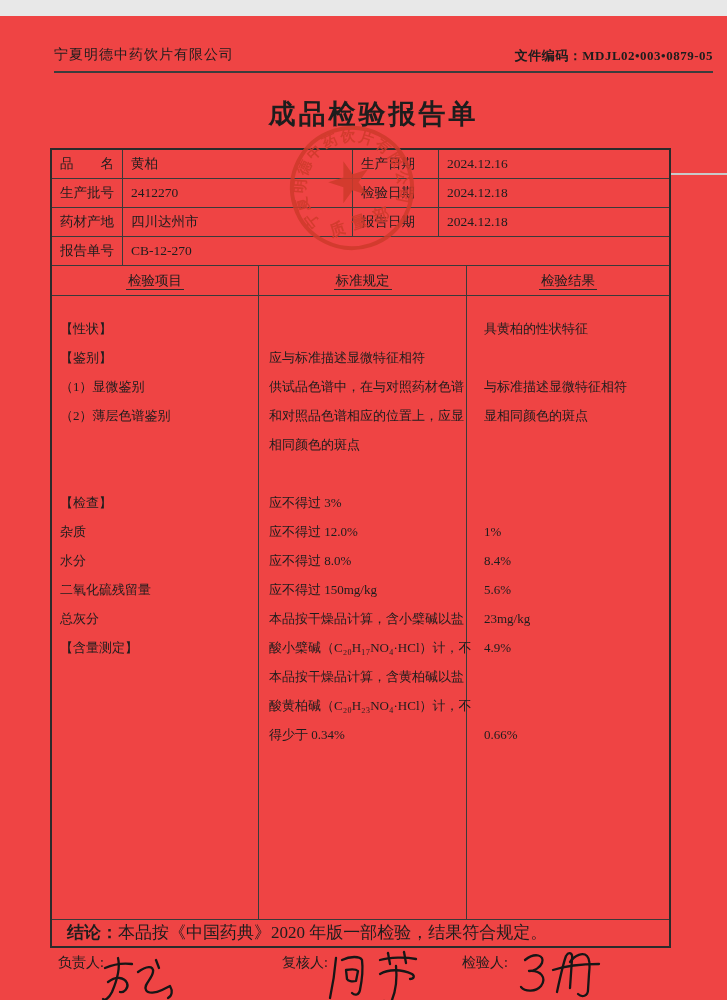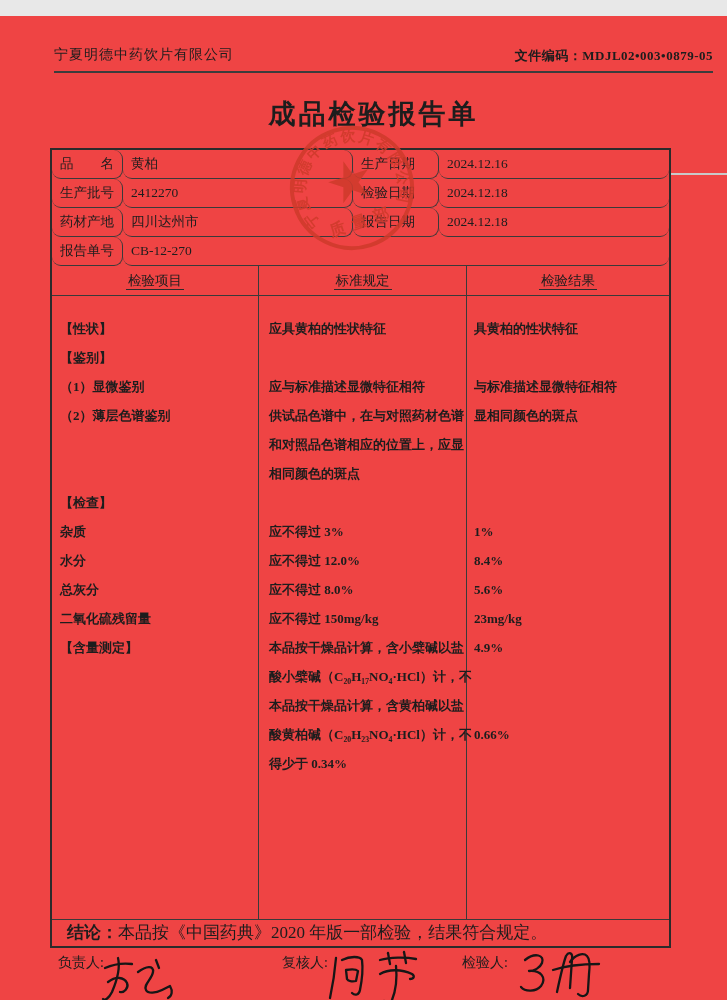--- a/index.html
+++ b/index.html
@@ -13,35 +13,35 @@
   .hdr-company{position:absolute;left:54px;top:30px;font-size:14px;letter-spacing:1px;}
   .hdr-code{position:absolute;right:14px;top:31px;font-size:13px;font-weight:bold;letter-spacing:.5px;}
   .hdr-rule{position:absolute;left:54px;top:55px;width:659px;height:2px;background:#3c3c3c;}
   .doc-title{position:absolute;left:0;top:80px;width:100%;text-align:center;
     font-size:27px;font-weight:bold;letter-spacing:3px;padding-left:20px;}
   
   .doc-table{position:absolute;left:50px;top:132px;width:621px;height:800px;
     border:2px solid #2b2b2b;background:transparent;}
   .info-grid{display:grid;grid-template-columns:71px 230px 86px 230px;}
   .info-grid .cell{height:29px;line-height:28px;font-size:13.5px;white-space:nowrap;
-    border-bottom:1.5px solid #3a3a3a;padding-left:8px;overflow:visible;border-radius:9px;}
+    border-bottom:1.5px solid #3a3a3a;padding-left:8px;overflow:visible;}
   .cell.rb{border-right:1.5px solid #3a3a3a;}
   .cell.span3{grid-column:2 / 5;}
   
   .head-grid{display:grid;grid-template-columns:207px 208px 202px;font-family:Liberation Serif, serif;}
   .head-grid .hcell{height:30px;line-height:29px;text-align:center;font-size:13.5px;
     border-bottom:1.5px solid #3a3a3a;}
   .hcell.rb{border-right:1.5px solid #3a3a3a;}
   .hcell span{border-bottom:1px solid #2b2b2b;padding:0 2px 1px;}
   
-  .tbody{position:relative;height:623px;font-weight:bold;}
+  .tbody{position:relative;height:623px;}
   .bcol{position:absolute;top:0;height:100%;padding-top:18px;}
   .bcol.c1{left:0;width:207px;border-right:1.5px solid #3a3a3a;}
   .bcol.c2{left:207px;width:208px;border-right:1.5px solid #3a3a3a;}
-  .bcol.c3{left:412px;width:202px;}
+  .bcol.c3{left:422px;width:202px;}
   .line{height:29px;line-height:29px;font-size:13px;white-space:nowrap;
     padding-left:10px;overflow:visible;}
   .c1 .line{padding-left:8px;}
   
   .conclusion{height:27px;line-height:25px;border-top:1.5px solid #3a3a3a;
     padding-left:15px;font-size:17px;white-space:nowrap;}
   .conclusion b{font-weight:bold;}
   
   .sig-row{position:absolute;left:4px;top:938px;width:727px;height:60px;font-size:14px;}
   .sig-label{position:absolute;top:0;}
@@ -101,32 +101,31 @@
 
       <div class="line">【性状】</div>
           <div class="line">【鉴别】</div>
           <div class="line">（1）显微鉴别</div>
           <div class="line">（2）薄层色谱鉴别</div>
           <div class="line"></div>
           <div class="line"></div>
           <div class="line">【检查】</div>
           <div class="line">杂质</div>
           <div class="line">水分</div>
+          <div class="line">二氧化硫残留量</div>
           <div class="line">总灰分</div>
-          <div class="line">二氧化硫残留量</div>
           <div class="line">【含量测定】</div>
           <div class="line"></div>
           <div class="line"></div>
           <div class="line"></div>
           <div class="line"></div>
           <div class="line"></div>
         </div>
       <div class="bcol c2">
 
-      <div class="line">应具黄柏的性状特征</div>
           <div class="line"></div>
           <div class="line">应与标准描述显微特征相符</div>
           <div class="line">供试品色谱中，在与对照药材色谱</div>
           <div class="line">和对照品色谱相应的位置上，应显</div>
           <div class="line">相同颜色的斑点</div>
           <div class="line"></div>
           <div class="line">应不得过 3%</div>
           <div class="line">应不得过 12.0%</div>
           <div class="line">应不得过 8.0%</div>
           <div class="line">应不得过 150mg/kg</div>

